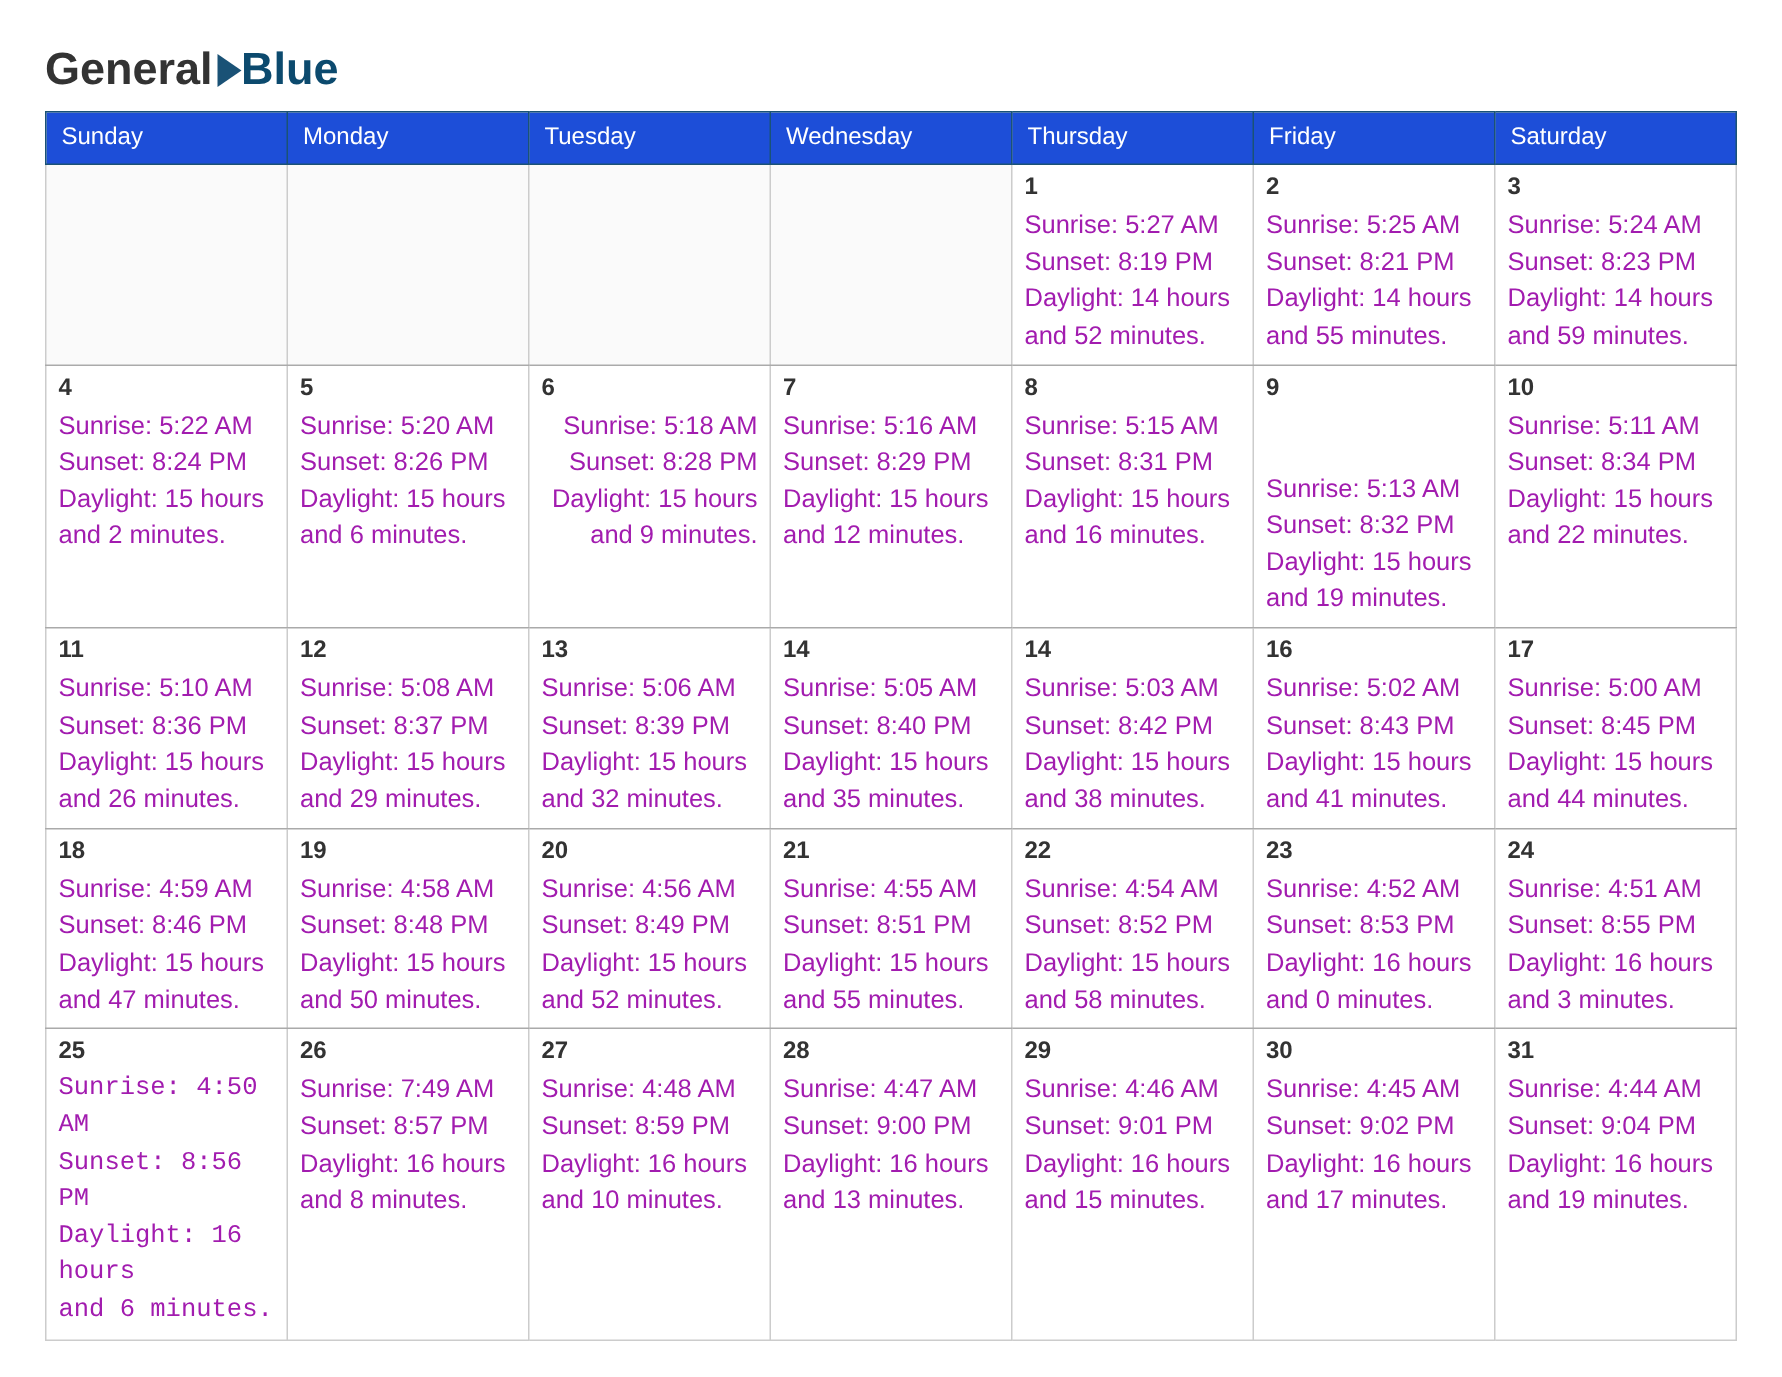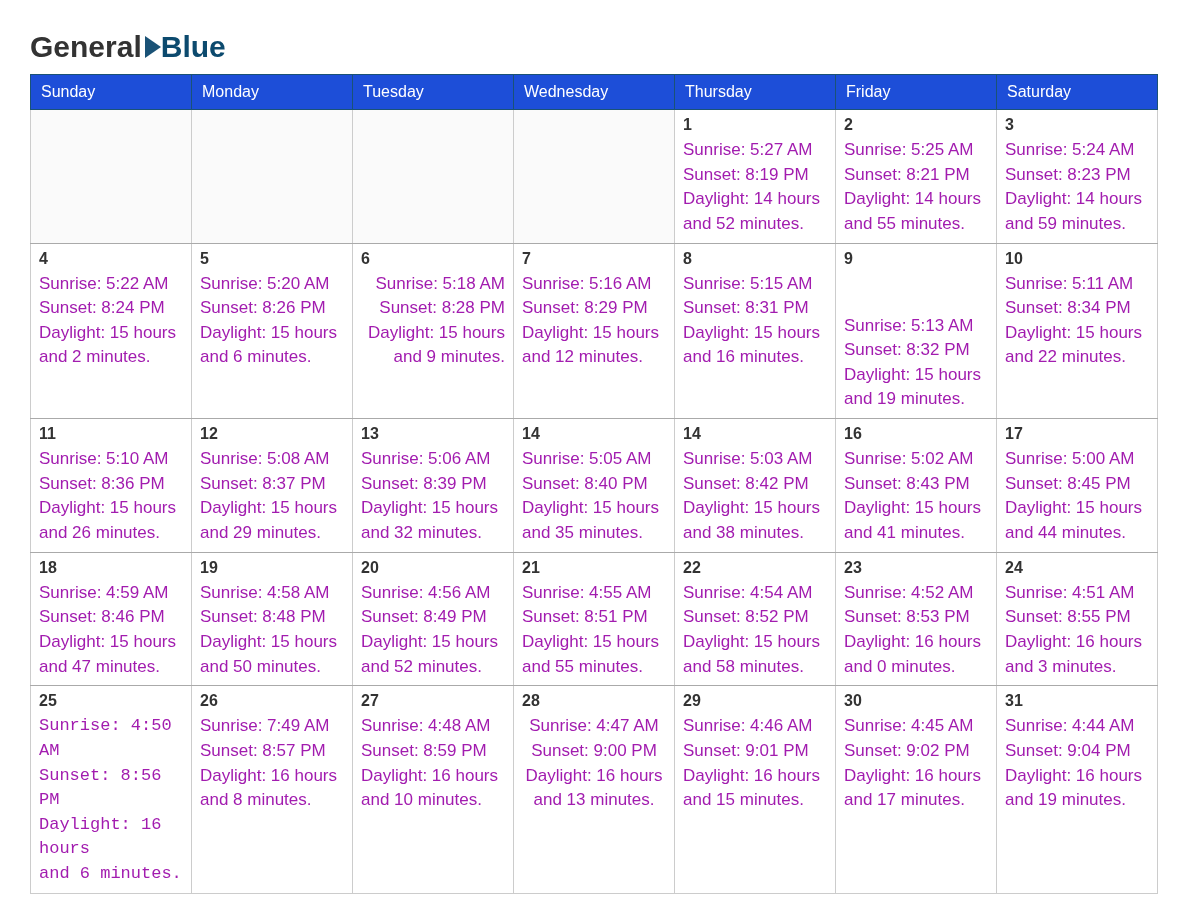--- a/index.html
+++ b/index.html
@@ -306,21 +306,21 @@
         </td>
         <td>
           <div class="day-number">27</div>
           <div class="day-info" style="white-space: pre-line;">Sunrise: 4:48 AM
 Sunset: 8:59 PM
 Daylight: 16 hours
 and 10 minutes.</div>
         </td>
         <td>
           <div class="day-number">28</div>
-          <div class="day-info" style="white-space: pre-line; text-align: center;">Sunrise: 4:47 AM
+          <div class="day-info" style="white-space: pre-line;">Sunrise: 4:47 AM
 Sunset: 9:00 PM
 Daylight: 16 hours
 and 13 minutes.</div>
         </td>
         <td>
           <div class="day-number">29</div>
           <div class="day-info" style="white-space: pre-line;">Sunrise: 4:46 AM
 Sunset: 9:01 PM
 Daylight: 16 hours
 and 15 minutes.</div>

